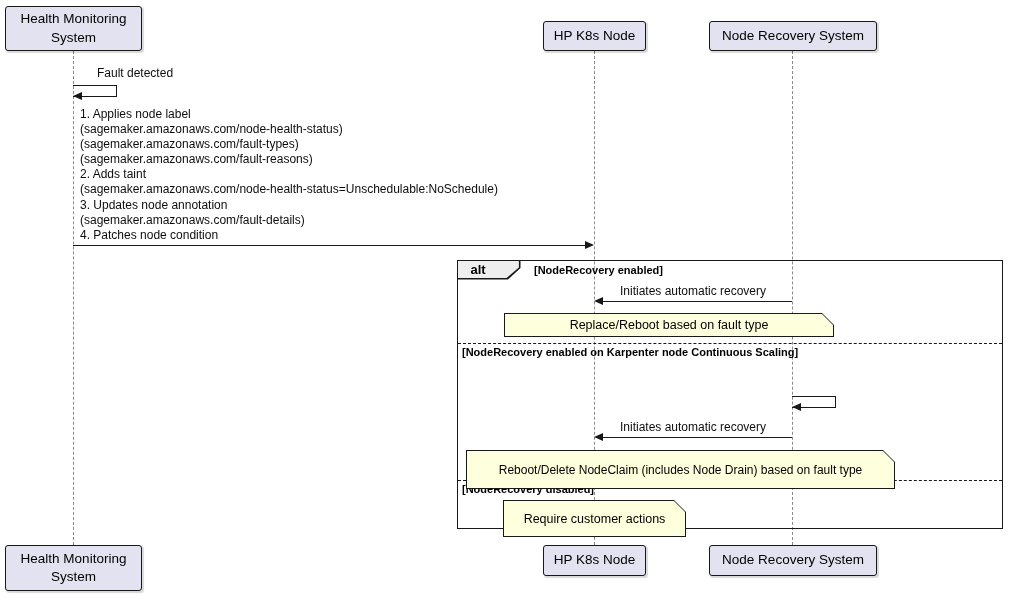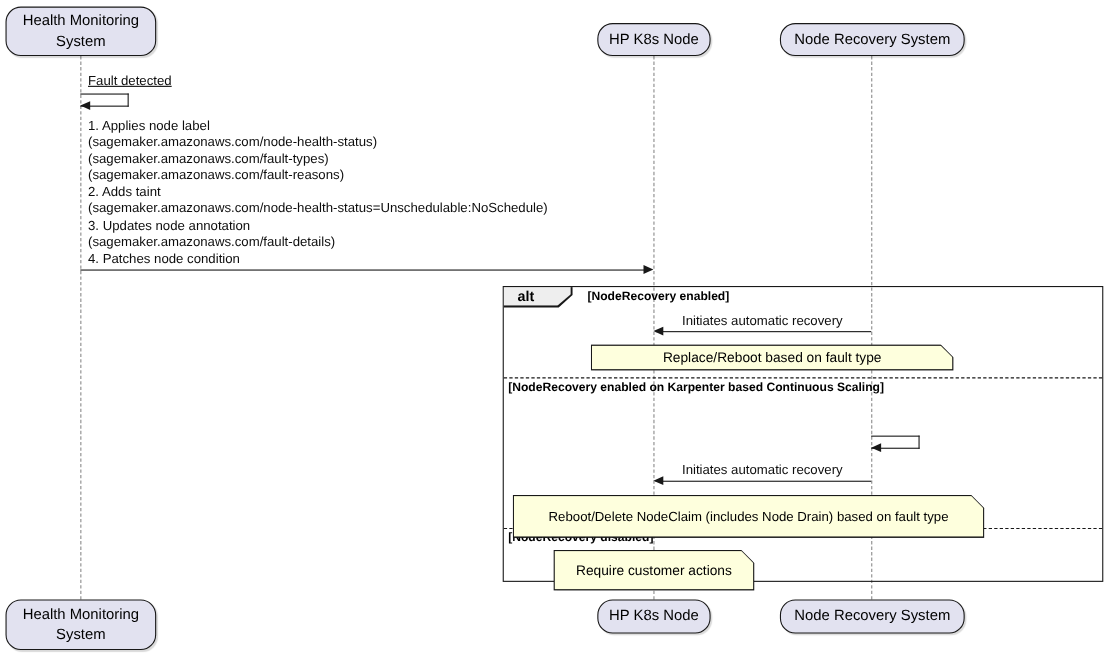--- a/index.html
+++ b/index.html
@@ -18,21 +18,21 @@
     position:absolute;
     width:0;
     border-left:1px dashed #8a8a8a;
   }
 
   
   .participant {
     position:absolute;
     background:#E2E2F0;
     border:1.5px solid #181818;
-    border-radius:14px;
+    border-radius:3px;
     box-shadow:1.5px 1.5px 1px rgba(0,0,0,0.15);
     display:flex; align-items:center; justify-content:center;
     text-align:center;
     font-size:13.5px;
     white-space:pre-line;
     line-height:1.35;
   }
 
   
   .msg-text {
@@ -123,21 +123,21 @@
   <div class="participant" style="left:5px; top:6px; width:137px; height:45px;">Health Monitoring
 System</div>
   <div class="participant" style="left:543px; top:21px; width:103px; height:30px;">HP K8s Node</div>
   <div class="participant" style="left:709px; top:21px; width:168px; height:30px;">Node Recovery System</div>
 
   <div class="participant" style="left:5px; top:545px; width:137px; height:46px;">Health Monitoring
 System</div>
   <div class="participant" style="left:543px; top:545px; width:103px; height:31px;">HP K8s Node</div>
   <div class="participant" style="left:709px; top:545px; width:168px; height:31px;">Node Recovery System</div>
 
-  <div class="msg-text" style="left:80px; top:66px;text-decoration:underline;">Fault detected</div>
+  <div class="msg-text" style="left:97px; top:66px;">Fault detected</div>
   <div class="self-loop" style="left:73px; top:85px; width:44px; height:12px;"></div>
   <div class="ah left" style="left:73px; top:92px;"></div>
 
   <div class="msg-text msg-lines" style="left:80px; top:107px;">1. Applies node label
 (sagemaker.amazonaws.com/node-health-status)
 (sagemaker.amazonaws.com/fault-types)
 (sagemaker.amazonaws.com/fault-reasons)
 2. Adds taint
 (sagemaker.amazonaws.com/node-health-status=Unschedulable:NoSchedule)
 3. Updates node annotation
@@ -146,29 +146,29 @@
   <div class="msg-line" style="left:73px; top:245px; width:514px;"></div>
   <div class="ah right" style="left:585px; top:241px;"></div>
 
   <div class="alt-frame" style="left:457px; top:260px; width:546px; height:269px;">
     <div class="pentagon-outer">
       <div class="pentagon-inner">alt</div>
     </div>
     <div class="divider" style="top:82px;"></div>
     <div class="divider" style="top:219px;"></div>
     <div class="guard" style="left:76px; top:3px;text-align:right;">[NodeRecovery enabled]</div>
-    <div class="guard" style="left:4px; top:85px;">[NodeRecovery enabled on Karpenter based Continuous Scaling]</div>
+    <div class="guard" style="left:4px; top:85px;">[NodeRecovery enabled on Karpenter node Continuous Scaling]</div>
     <div class="guard" style="left:4px; top:222px;">[NodeRecovery disabled]</div>
   </div>
 
   <div class="msg-text center" style="left:594px; top:284px; width:198px;">Initiates automatic recovery</div>
   <div class="msg-line" style="left:596px; top:301px; width:196px;"></div>
   <div class="ah left" style="left:594px; top:297px;"></div>
 
-  <div class="note-outer" style="left:537px; top:313px; width:330px; height:24px;padding-left:28px;">
+  <div class="note-outer" style="left:504px; top:313px; width:330px; height:24px;padding-left:28px;">
     <div class="note-inner">Replace/Reboot based on fault type</div>
   </div>
 
   <div class="self-loop" style="left:792px; top:396px; width:44px; height:12px;"></div>
   <div class="ah left" style="left:792px; top:403px;"></div>
 
   <div class="msg-text center" style="left:594px; top:420px; width:198px;">Initiates automatic recovery</div>
   <div class="msg-line" style="left:596px; top:437px; width:196px;"></div>
   <div class="ah left" style="left:594px; top:433px;"></div>
 

